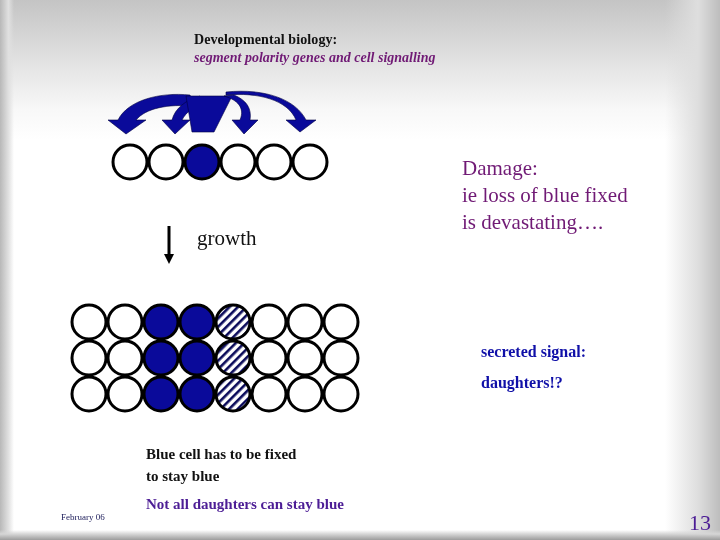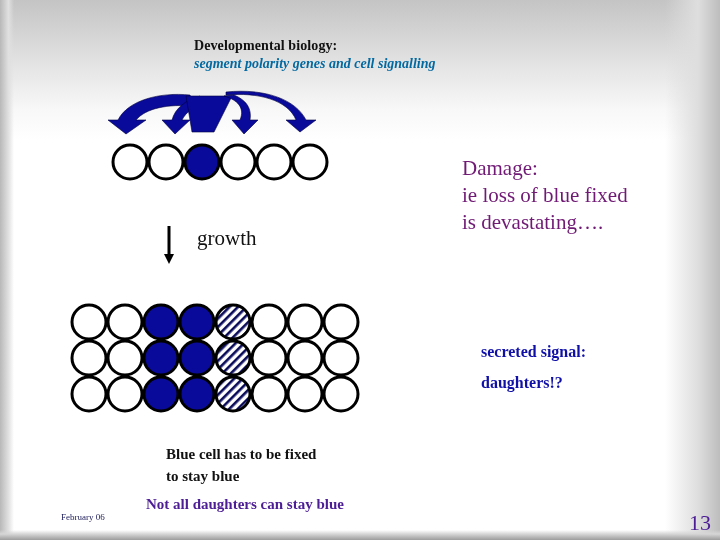--- a/index.html
+++ b/index.html
@@ -19,41 +19,41 @@
   }
   .slide::after {
     content: ""; position: absolute; right: 0; top: 0; bottom: 0; width: 55px;
     background: linear-gradient(to left, #bdbdbd, #dedede 40%, rgba(255,255,255,0));
   }
   .bottom-bar {
     position: absolute; left: 0; right: 0; bottom: 0; height: 10px;
     background: linear-gradient(to top, #9c9c9c, #d6d6d6 60%, rgba(255,255,255,0));
     z-index: 2;
   }
-  .title-block { position: absolute; left: 194px; top: 37px; z-index: 3; }
+  .title-block { position: absolute; left: 194px; top: 31px; z-index: 3; }
   .title-line1 { font-size: 14px; font-weight: bold; color: #111; line-height: 18px; letter-spacing: 0.1px; }
   .title-line2 { font-size: 14px; font-weight: bold; font-style: italic; line-height: 18px; }
   .diagram { position: absolute; left: 0; top: 0; width: 720px; height: 540px; z-index: 3; }
   .growth-label { position: absolute; left: 197px; top: 226px; font-size: 21px; color: #111; z-index: 3; }
   .damage-text { position: absolute; left: 462px; top: 155px; font-size: 21px; line-height: 27px; z-index: 3; }
   .signal-text { position: absolute; left: 481px; top: 336px; font-size: 16px; font-weight: bold; line-height: 31px; z-index: 3; }
-  .note1 { position: absolute; left: 146px; top: 443px; font-size: 15px; font-weight: bold; color: #111; line-height: 22px; z-index: 3; margin-left: 20px; }
+  .note1 { position: absolute; left: 146px; top: 443px; font-size: 15px; font-weight: bold; color: #111; line-height: 22px; z-index: 3; }
   .note2 { position: absolute; left: 146px; top: 496px; font-size: 15px; font-weight: bold; color: #4c1d95; z-index: 3; }
   .footer-date { position: absolute; left: 61px; top: 512px; font-size: 9px; color: #1c1c5a; z-index: 3; }
   .page-num { position: absolute; left: 689px; top: 510px; font-size: 22px; color: #4c1d95; z-index: 3; }
 </style>
 </head>
 <body>
 
 <div class="slide"></div>
 <div class="bottom-bar"></div>
 
 <div class="title-block">
   <div class="title-line1">Developmental biology:</div>
-  <div class="title-line2" style="color:#0369a1">segment polarity genes and cell signalling</div>
+  <div class="title-line2" style="color:#701a75">segment polarity genes and cell signalling</div>
 </div>
 
 <svg class="diagram" viewBox="0 0 720 540" xmlns="http://www.w3.org/2000/svg">
   <defs>
     <pattern id="hatch" patternUnits="userSpaceOnUse" width="6" height="6" patternTransform="rotate(45)">
       <rect width="6" height="6" fill="#ffffff"></rect>
       <rect width="2.6" height="6" fill="#0a0a5a"></rect>
     </pattern>
   </defs>
 

